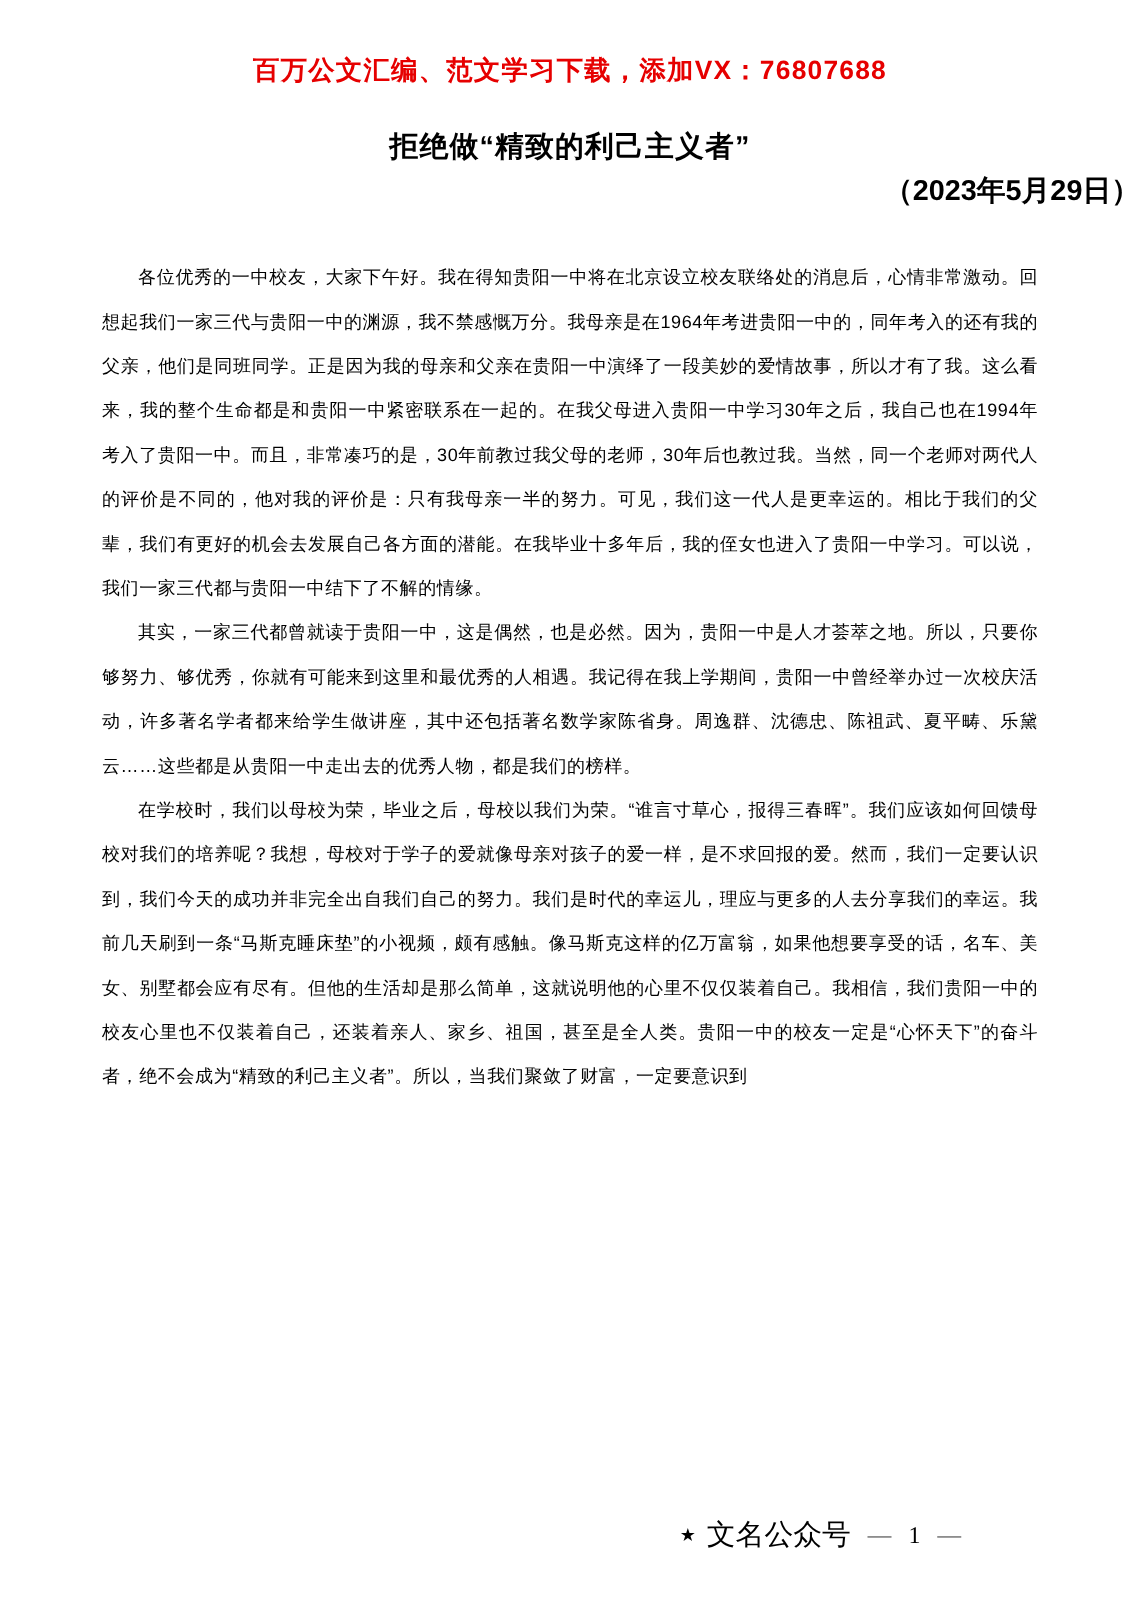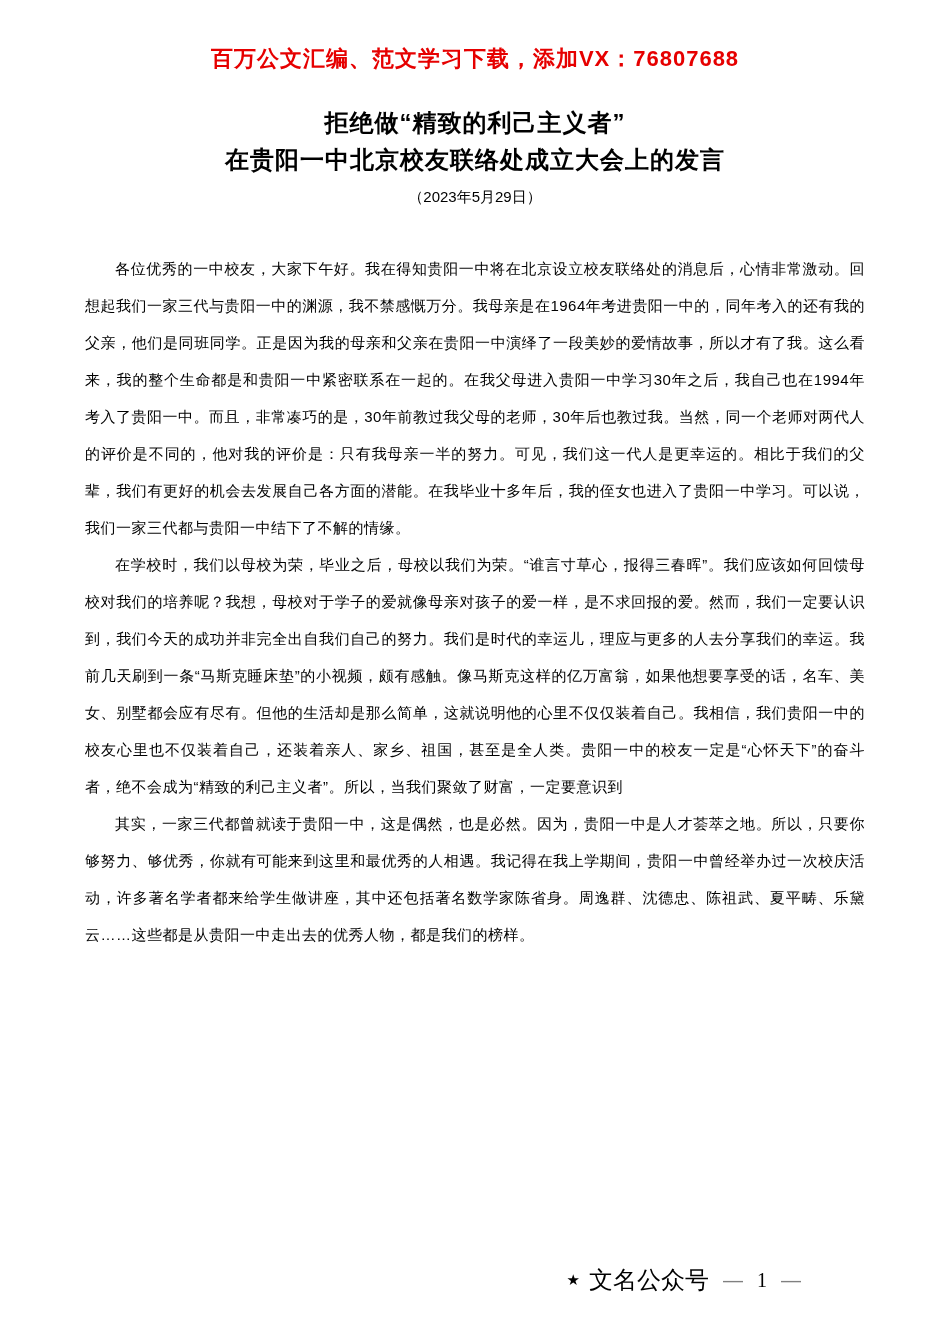--- a/index.html
+++ b/index.html
@@ -25,23 +25,24 @@
     margin-top: 30px;
     text-align: center;
   }
   .title-line {
     font-size: 24px;
     font-weight: bold;
     line-height: 37px;
     letter-spacing: 1px;
   }
   .date-line {
-    font-size: 15px;
-    font-weight: normal;
+    font-size: 24px;
+    font-weight: bold;
     line-height: 37px;
+    text-align: right;
   }
   .content {
     margin: 35px 85px 0 85px;
     font-size: 15px;
     line-height: 37px;
     text-align: justify;
     letter-spacing: 0.5px;
   }
   .content p {
     text-indent: 2em;
@@ -76,28 +77,27 @@
 </style>
 </head>
 <body>
 
 <div class="page">
 
   <div class="promo" style="color: rgb(230, 0, 0);">百万公文汇编、范文学习下载，添加VX：76807688</div>
 
   <div class="title-block">
     <h1 class="title-line">拒绝做“精致的利己主义者”</h1>
-    <h2 class="title-line">在贵阳一中北京校友联络处成立大会上的发言</h2>
     <div class="date-line">（2023年5月29日）</div>
   </div>
 
   <div class="content">
     <p>各位优秀的一中校友，大家下午好。我在得知贵阳一中将在北京设立校友联络处的消息后，心情非常激动。回想起我们一家三代与贵阳一中的渊源，我不禁感慨万分。我母亲是在1964年考进贵阳一中的，同年考入的还有我的父亲，他们是同班同学。正是因为我的母亲和父亲在贵阳一中演绎了一段美妙的爱情故事，所以才有了我。这么看来，我的整个生命都是和贵阳一中紧密联系在一起的。在我父母进入贵阳一中学习30年之后，我自己也在1994年考入了贵阳一中。而且，非常凑巧的是，30年前教过我父母的老师，30年后也教过我。当然，同一个老师对两代人的评价是不同的，他对我的评价是：只有我母亲一半的努力。可见，我们这一代人是更幸运的。相比于我们的父辈，我们有更好的机会去发展自己各方面的潜能。在我毕业十多年后，我的侄女也进入了贵阳一中学习。可以说，我们一家三代都与贵阳一中结下了不解的情缘。</p>
+    <p>其实，一家三代都曾就读于贵阳一中，这是偶然，也是必然。因为，贵阳一中是人才荟萃之地。所以，只要你够努力、够优秀，你就有可能来到这里和最优秀的人相遇。我记得在我上学期间，贵阳一中曾经举办过一次校庆活动，许多著名学者都来给学生做讲座，其中还包括著名数学家陈省身。周逸群、沈德忠、陈祖武、夏平畴、乐黛云……这些都是从贵阳一中走出去的优秀人物，都是我们的榜样。</p>
     <p>在学校时，我们以母校为荣，毕业之后，母校以我们为荣。“谁言寸草心，报得三春晖”。我们应该如何回馈母校对我们的培养呢？我想，母校对于学子的爱就像母亲对孩子的爱一样，是不求回报的爱。然而，我们一定要认识到，我们今天的成功并非完全出自我们自己的努力。我们是时代的幸运儿，理应与更多的人去分享我们的幸运。我前几天刷到一条“马斯克睡床垫”的小视频，颇有感触。像马斯克这样的亿万富翁，如果他想要享受的话，名车、美女、别墅都会应有尽有。但他的生活却是那么简单，这就说明他的心里不仅仅装着自己。我相信，我们贵阳一中的校友心里也不仅装着自己，还装着亲人、家乡、祖国，甚至是全人类。贵阳一中的校友一定是“心怀天下”的奋斗者，绝不会成为“精致的利己主义者”。所以，当我们聚敛了财富，一定要意识到</p>
-    <p>其实，一家三代都曾就读于贵阳一中，这是偶然，也是必然。因为，贵阳一中是人才荟萃之地。所以，只要你够努力、够优秀，你就有可能来到这里和最优秀的人相遇。我记得在我上学期间，贵阳一中曾经举办过一次校庆活动，许多著名学者都来给学生做讲座，其中还包括著名数学家陈省身。周逸群、沈德忠、陈祖武、夏平畴、乐黛云……这些都是从贵阳一中走出去的优秀人物，都是我们的榜样。</p>
   </div>
 
   <div class="footer">
     <span class="star">★</span>
     <span class="label">文名公众号</span>
     <span class="dash" style="color: rgb(128, 128, 128);">—</span>
     <span class="page-num">1</span>
     <span class="dash" style="color: rgb(128, 128, 128);">—</span>
   </div>
 

